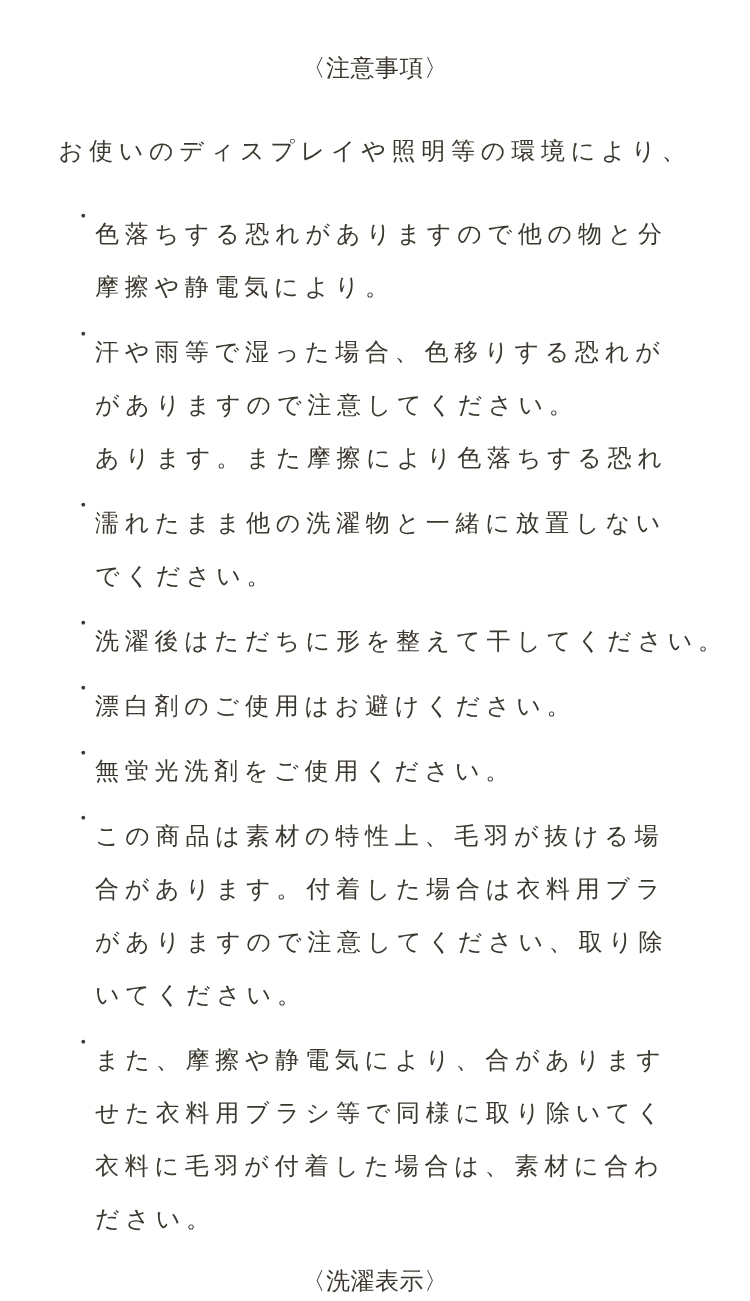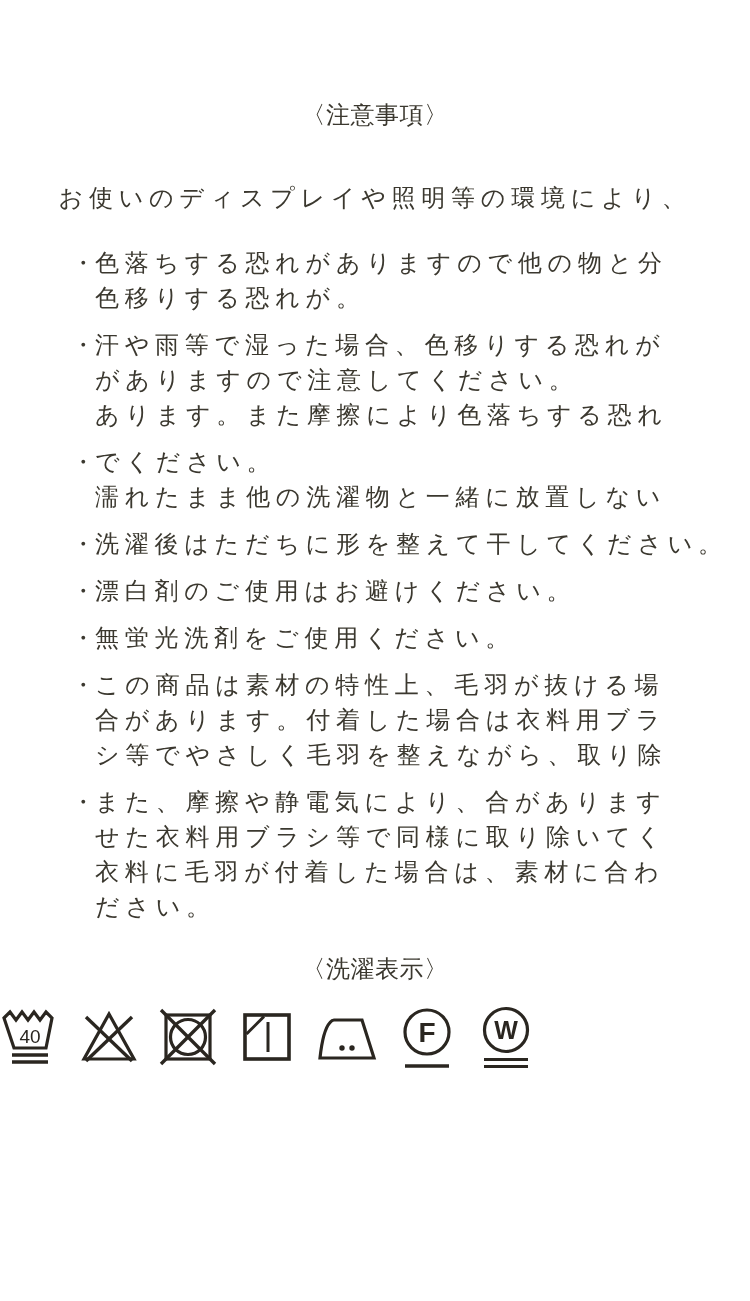--- a/index.html
+++ b/index.html
@@ -1,20 +1,20 @@
 <!DOCTYPE html>
 <html lang="ja"><head>
 <meta charset="utf-8">
 <style>
   html,body{margin:0;padding:0;background:#ffffff;}
   .page{
     position:relative;
     width:750px;height:1301px;
     box-sizing:border-box;
-    padding-top:97px;
+    padding-top:50px;
     background:#ffffff;
     font-family:"Liberation Sans","DejaVu Sans",sans-serif;
     color:#3b382f;
     font-size:24px;
     letter-spacing:0.24em;
     overflow:hidden;
   }
   .sec-title{
     margin:0;
     font-size:24px;
@@ -46,20 +46,21 @@
   .bullet{
     flex:0 0 24px;
     margin-left:-4px;
     line-height:35px;
     letter-spacing:0;
   }
   .lines{flex:1;min-width:0;}
   .line{
     line-height:35px;
     white-space:nowrap;
+    margin-top:18px;
   }
   .symbols-title{margin-top:27px;}
   .symbols{
     margin-top:20px;
     display:flex;
     justify-content:flex-start;
     align-items:flex-start;
     gap:19px;
     color:#2a2620;
   }
@@ -80,36 +81,36 @@
 
   <div class="intro">
     <div class="intro-line">お使いのディスプレイや照明等の環境により、</div>
   </div>
 
   <ul class="notes">
     <li>
       <span class="bullet">・</span>
       <div class="lines">
         <div class="line">色落ちする恐れがありますので他の物と分</div>
-        <div class="line">色移りする恐れが。</div>
+        <div class="line">摩擦や静電気により。</div>
       </div>
     </li>
     <li>
       <span class="bullet">・</span>
       <div class="lines">
         <div class="line">汗や雨等で湿った場合、色移りする恐れが</div>
         <div class="line">がありますので注意してください。</div>
         <div class="line">あります。また摩擦により色落ちする恐れ</div>
       </div>
     </li>
     <li>
       <span class="bullet">・</span>
       <div class="lines">
+        <div class="line">濡れたまま他の洗濯物と一緒に放置しない</div>
         <div class="line">でください。</div>
-        <div class="line">濡れたまま他の洗濯物と一緒に放置しない</div>
       </div>
     </li>
     <li>
       <span class="bullet">・</span>
       <div class="lines">
         <div class="line">洗濯後はただちに形を整えて干してください。</div>
       </div>
     </li>
     <li>
       <span class="bullet">・</span>
@@ -121,21 +122,22 @@
       <span class="bullet">・</span>
       <div class="lines">
         <div class="line">無蛍光洗剤をご使用ください。</div>
       </div>
     </li>
     <li>
       <span class="bullet">・</span>
       <div class="lines">
         <div class="line">この商品は素材の特性上、毛羽が抜ける場</div>
         <div class="line">合があります。付着した場合は衣料用ブラ</div>
-        <div class="line">シ等でやさしく毛羽を整えながら、取り除</div>
+        <div class="line">がありますので注意してください、取り除</div>
+        <div class="line">いてください。</div>
       </div>
     </li>
     <li>
       <span class="bullet">・</span>
       <div class="lines">
         <div class="line">また、摩擦や静電気により、合があります</div>
         <div class="line">せた衣料用ブラシ等で同様に取り除いてく</div>
         <div class="line">衣料に毛羽が付着した場合は、素材に合わ</div>
         <div class="line">ださい。</div>
       </div>

